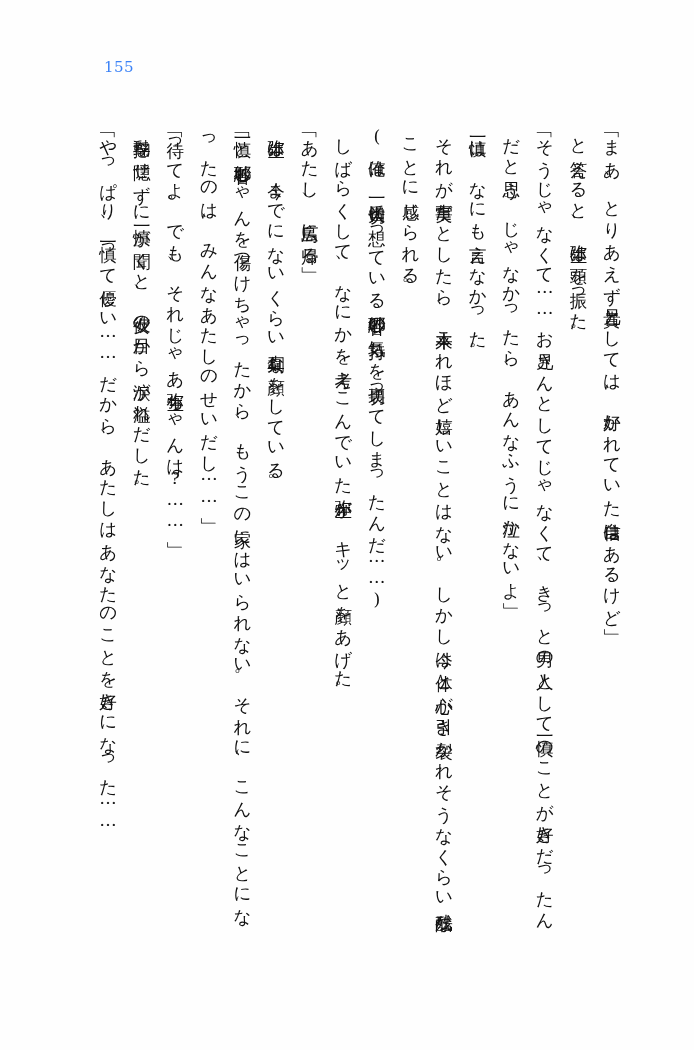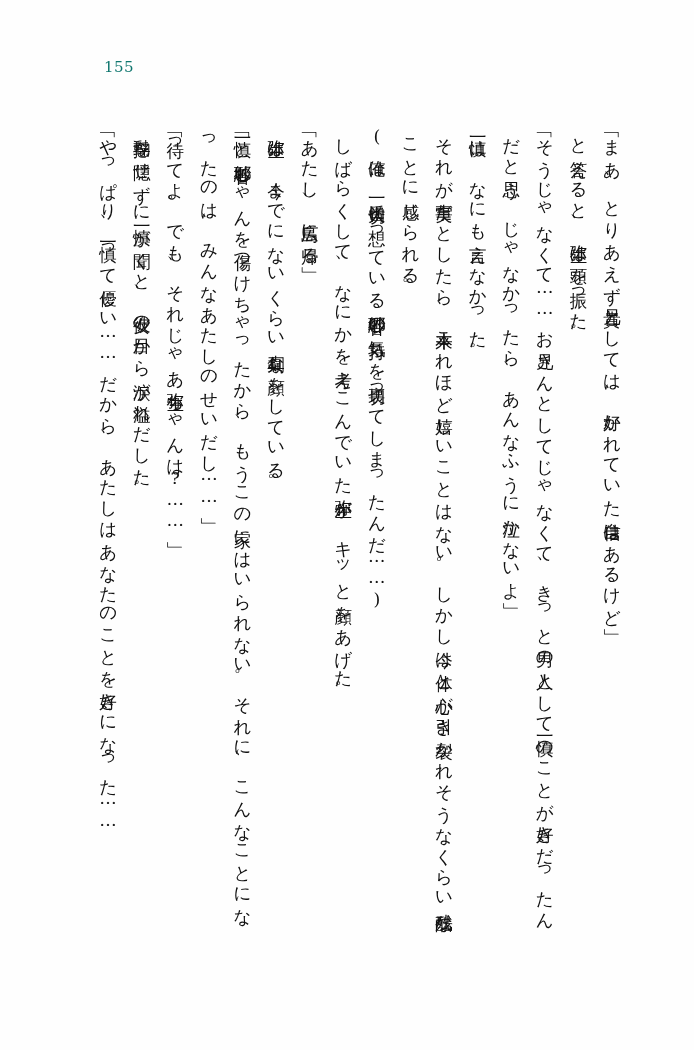--- a/index.html
+++ b/index.html
@@ -20,21 +20,21 @@
     height: 1050px;
     background: #fefefe;
     box-sizing: border-box;
   }
   .page-number {
     position: absolute;
     top: 58px;
     left: 104px;
     font-size: 15px;
     letter-spacing: 0.5px;
-    color: #0f766e;
+    color: #3b82f6;
     font-family: "DejaVu Serif", "Liberation Serif", serif;
     text-align: right;
   }
   .text-block {
     position: absolute;
     top: 108px;
     right: 66px;
     height: 820px;
     width: 566px;
     writing-mode: vertical-rl;

